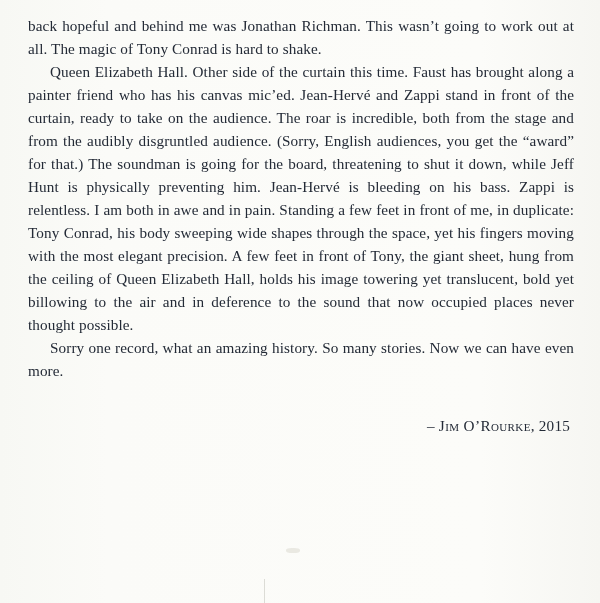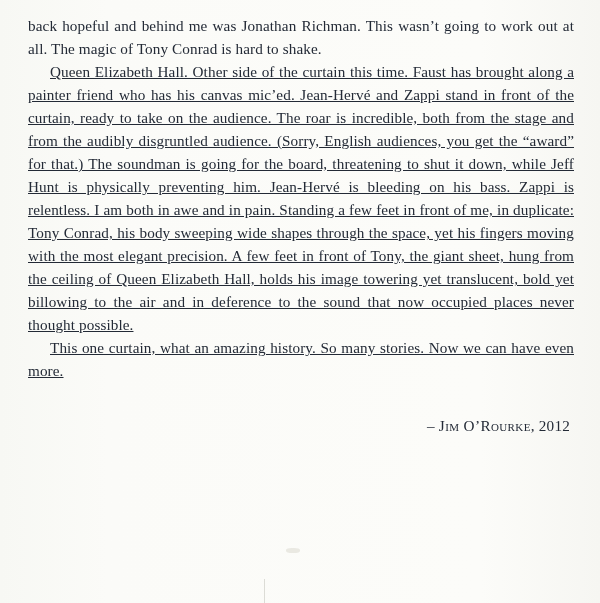--- a/index.html
+++ b/index.html
@@ -31,21 +31,20 @@
     text-align: justify;
     text-justify: inter-word;
     color: #232a36;
     letter-spacing: 0.1px;
   }
   .text-block p {
     margin: 0;
   }
   .para-indent {
     text-indent: 22px;
-    text-decoration: underline;
   }
   .signature {
     margin-top: 34px;
     text-align: right;
     font-size: 15.2px;
     color: #232a36;
     letter-spacing: 0.2px;
     padding-right: 4px;
   }
   .smallcaps {
@@ -77,25 +76,25 @@
   }
 </style>
 </head>
 <body>
 
 <div class="page">
 
   <div class="text-block">
     <p>back hopeful and behind me was Jonathan Richman. This wasn’t going to work out at all. The magic of Tony Conrad is hard to shake.</p>
     <p class="para-indent">Queen Elizabeth Hall. Other side of the curtain this time. Faust has brought along a painter friend who has his canvas mic’ed. Jean-Hervé and Zappi stand in front of the curtain, ready to take on the audience. The roar is incredible, both from the stage and from the audibly disgruntled audience. (Sorry, English audiences, you get the “award” for that.) The soundman is going for the board, threatening to shut it down, while Jeff Hunt is physically preventing him. Jean-Hervé is bleeding on his bass. Zappi is relentless. I am both in awe and in pain. Standing a few feet in front of me, in duplicate: Tony Conrad, his body sweeping wide shapes through the space, yet his fingers moving with the most elegant precision. A few feet in front of Tony, the giant sheet, hung from the ceiling of Queen Elizabeth Hall, holds his image towering yet translucent, bold yet billowing to the air and in deference to the sound that now occupied places never thought possible.</p>
-    <p class="para-indent">This one curtain, what an amazing history. So many stories. Now we can have even more.</p>
+    <p class="para-indent">Sorry one record, what an amazing history. So many stories. Now we can have even more.</p>
   </div>
 
   <div class="signature">
-    <span>– </span><span class="smallcaps">Jim O’Rourke</span><span>, 2012</span>
+    <span>– </span><span class="smallcaps">Jim O’Rourke</span><span>, 2015</span>
   </div>
 
   <div class="blank-area"></div>
 
 </div>
 
 <div class="faint-mark"></div>
 <div class="page-bottom-rule"></div>
 
 </body></html>

